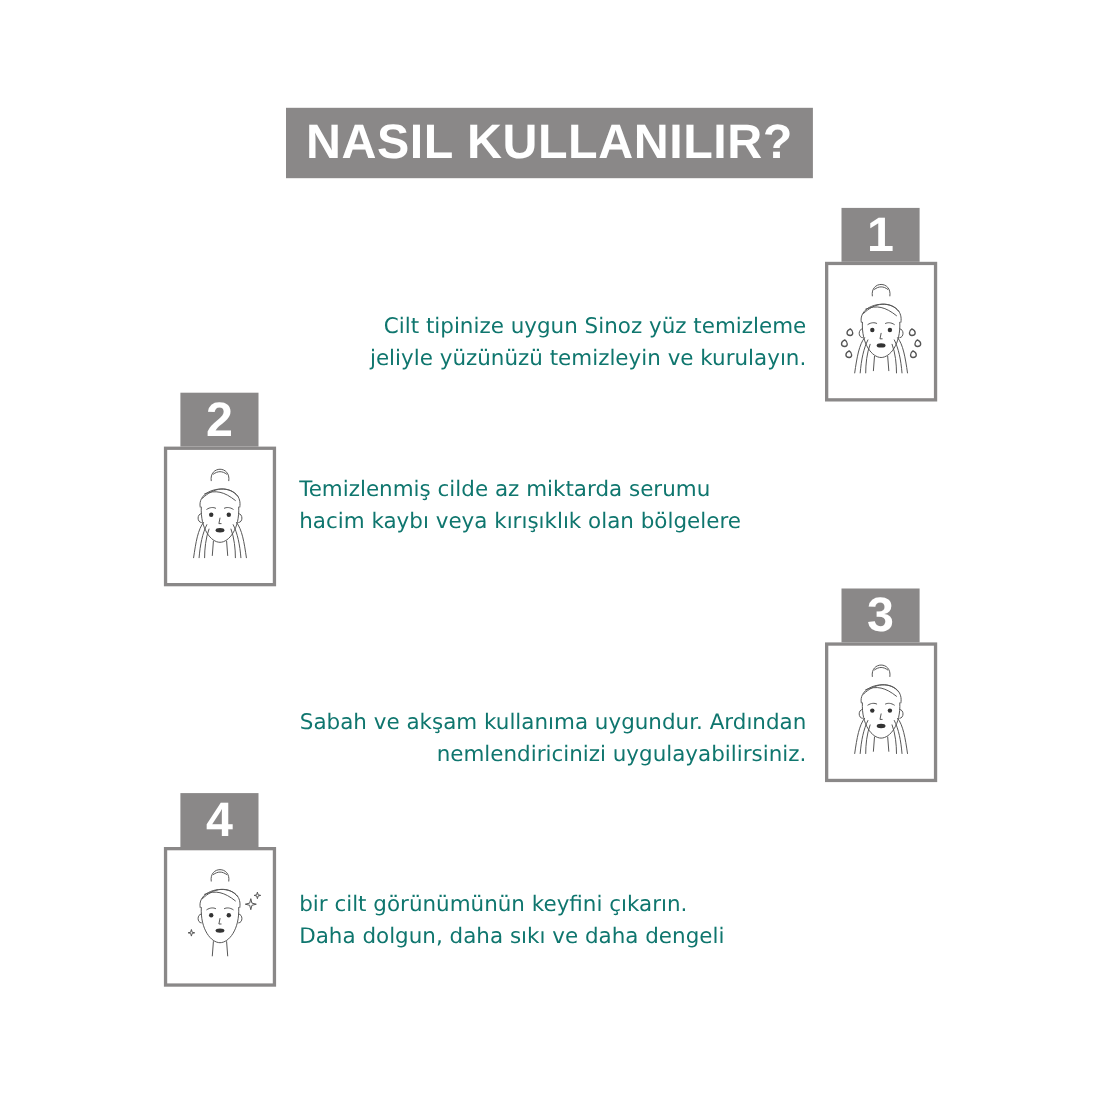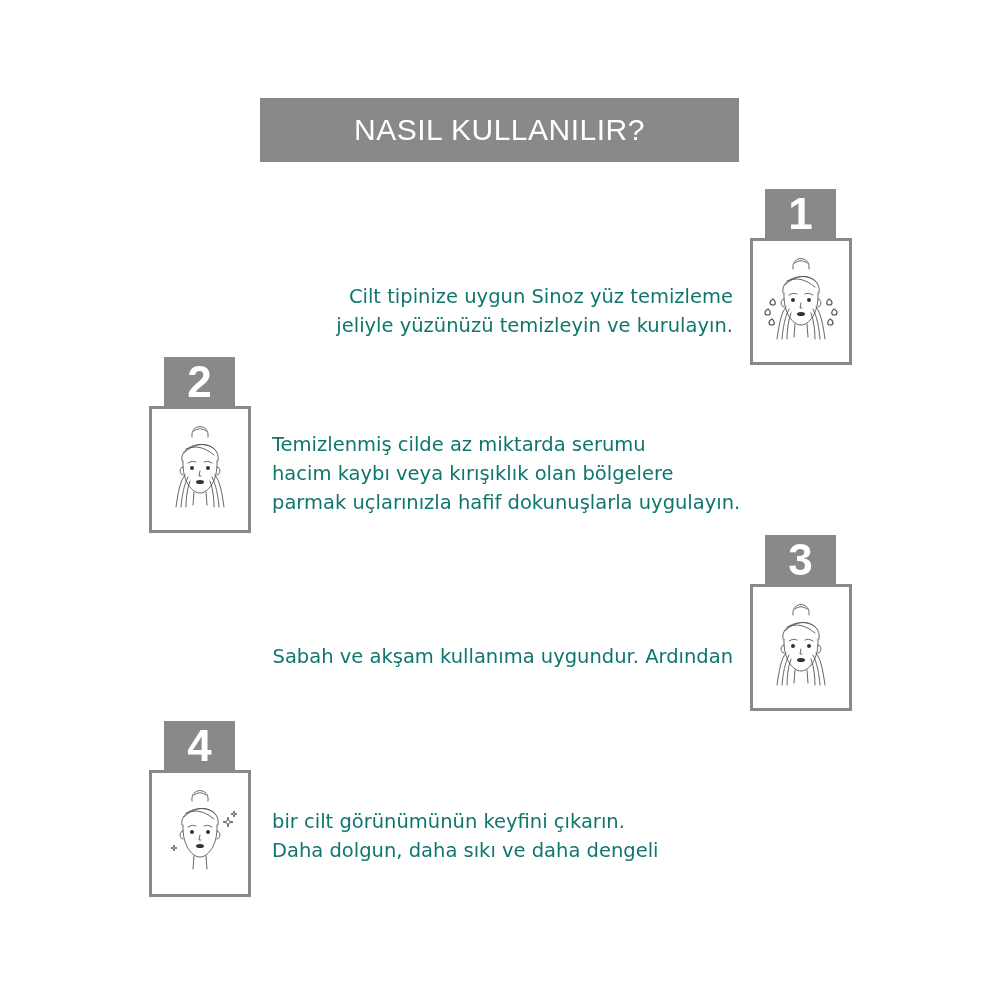--- a/index.html
+++ b/index.html
@@ -1,21 +1,21 @@
 <!DOCTYPE html>
 <html><head>
   <meta charset="utf-8">
   <style>
     html, body { margin: 0; padding: 0; background: #ffffff; }
     body { width: 1000px; height: 1000px; position: relative; overflow: hidden;
            font-family: "DejaVu Sans", "Liberation Sans", sans-serif; color: #1a1a1a; }
     .title-box { position: absolute; left: 260px; top: 98px; width: 479px; height: 64px;
                  background: #8a8888; display: flex; align-items: center; justify-content: center; }
-    .title-text { color: #ffffff; font-family: "Liberation Sans", sans-serif; font-weight: normal;
-                  font-size: 30px; letter-spacing: 0.5px; }
+    .title-text { color: #ffffff; font-family: "Liberation Sans", sans-serif; font-weight: bold;
+                  font-size: 44px; letter-spacing: 0.5px; }
     .step { position: absolute; width: 102px; }
     .tab { position: absolute; left: 15px; top: 0; width: 71px; height: 50px; background: #8a8888;
            display: flex; align-items: center; justify-content: center; }
     .tab-num { color: #ffffff; font-family: "Liberation Sans", sans-serif; font-weight: bold; font-size: 44px; line-height: 1; }
     .frame { position: absolute; left: 0; top: 49px; width: 96px; height: 121px;
              border: 3px solid #8a8888; background: #ffffff; }
     .frame svg { position: absolute; left: 0; top: 0; width: 96px; height: 121px; }
     .desc { position: absolute; font-size: 19.5px; line-height: 29px; color: #0f766e; white-space: nowrap; }
     .desc div { display: block; }
     .right { text-align: right; }
@@ -111,38 +111,38 @@
       <use href="#face"></use>
         <use href="#eyes"></use>
         <use href="#lips"></use>
         <use href="#hands"></use>
     </svg>
   </div>
 </div>
 <div class="desc left" style="left:272px; top:430px;">
   <div>Temizlenmiş cilde az miktarda serumu</div>
   <div>hacim kaybı veya kırışıklık olan bölgelere</div>
-  <div>parmak uçlarınızla hafif dokunuşlarla uygulayın.</div>
 </div>
 
 <div class="step" style="left:750px; top:535px; height:176px;">
   <div class="tab">
     <span class="tab-num">3</span>
   </div>
   <div class="frame">
     <svg viewBox="0 0 96 121">
       <use href="#face"></use>
         <use href="#eyes"></use>
         <use href="#lips"></use>
         <use href="#hands"></use>
     </svg>
   </div>
 </div>
 <div class="desc right" style="right:267px; top:628px;margin-top:14px;">
   <div>Sabah ve akşam kullanıma uygundur. Ardından</div>
+  <div>nemlendiricinizi uygulayabilirsiniz.</div>
 </div>
 
 <div class="step" style="left:149px; top:721px; height:176px;">
   <div class="tab">
     <span class="tab-num">4</span>
   </div>
   <div class="frame">
     <svg viewBox="0 0 96 121">
       <use href="#face"></use>
         <use href="#eyes"></use>

